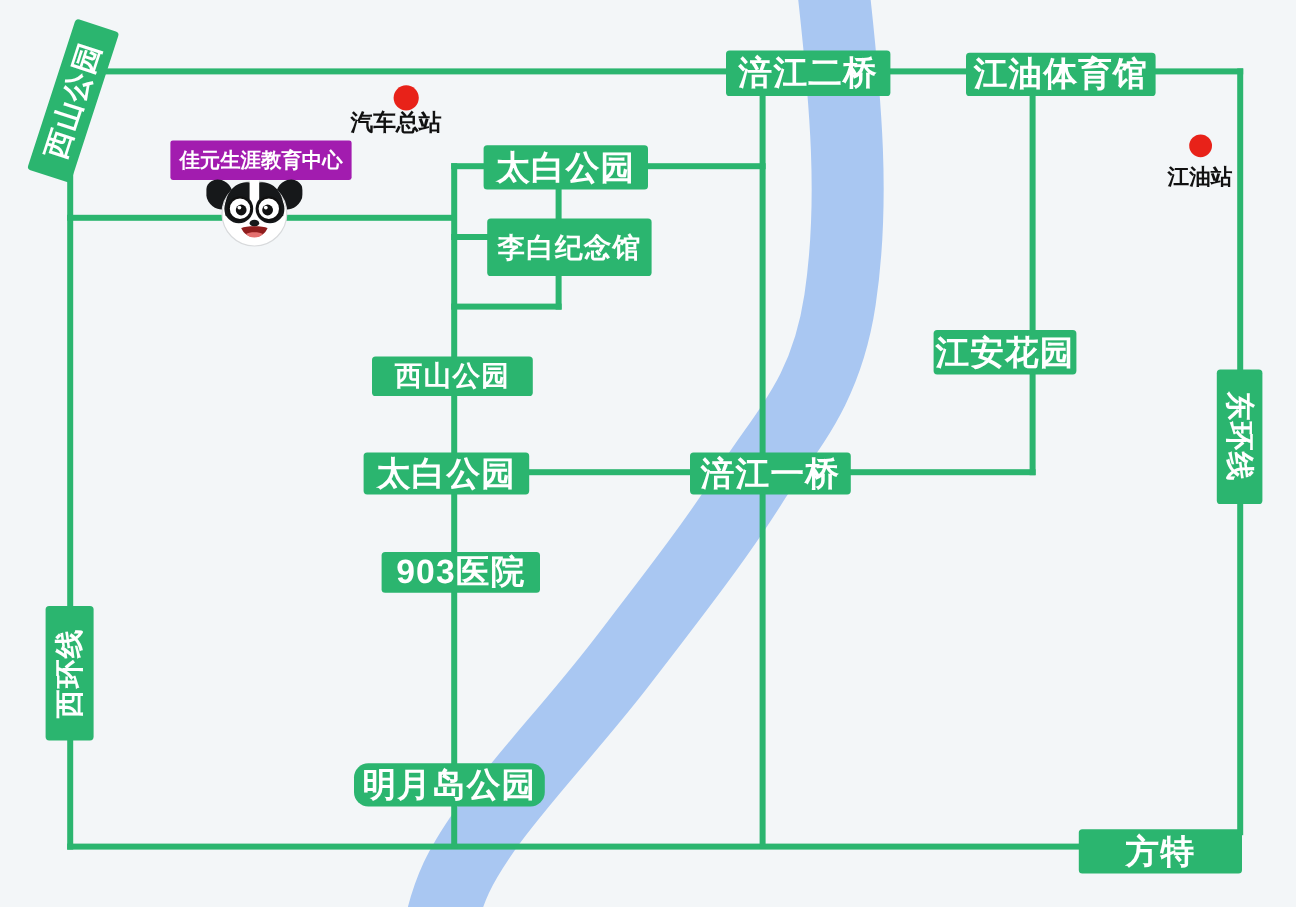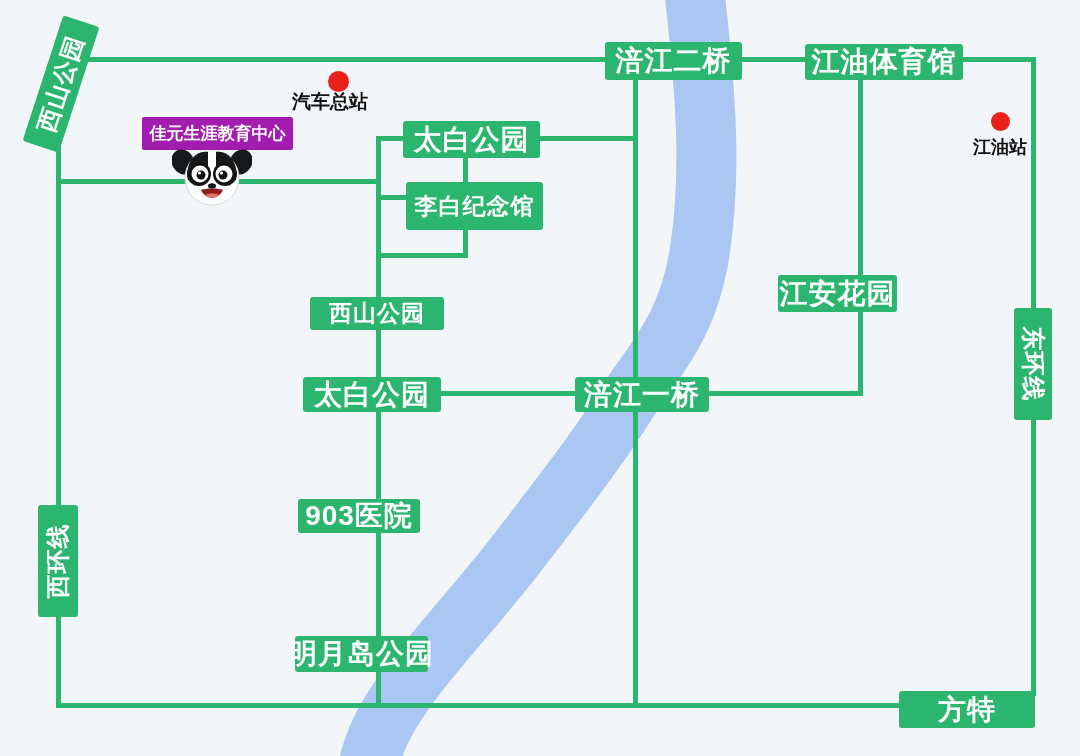--- a/index.html
+++ b/index.html
@@ -60,22 +60,22 @@
   <div class="road" style="left:437px;top:391px;width:426px;height:5px;"></div>
   <div class="road" style="left:858px;top:78px;width:5px;height:318px;"></div>
 
   <div class="lbl rot" style="left:-5px;top:65px;width:132px;height:38px;font-size:24px;transform:rotate(-72deg);">西山公园</div>
   <div class="lbl" style="left:605px;top:42px;width:137px;height:38px;">涪江二桥</div>
   <div class="lbl" style="left:805px;top:44px;width:158px;height:36px;">江油体育馆</div>
   <div class="lbl" style="left:403px;top:121px;width:137px;height:37px;">太白公园</div>
   <div class="lbl small" style="left:406px;top:182px;width:137px;height:48px;">李白纪念馆</div>
   <div class="lbl small" style="left:310px;top:297px;width:134px;height:33px;">西山公园</div>
   <div class="lbl" style="left:303px;top:377px;width:138px;height:35px;">太白公园</div>
-  <div class="lbl" style="left:298px;top:460px;width:122px;height:34px;margin-top:39px;">903医院</div>
-  <div class="lbl" style="left:295px;top:636px;width:133px;height:36px;">明月岛公园</div>
+  <div class="lbl" style="left:318px;top:460px;width:132px;height:34px;">903医院</div>
+  <div class="lbl" style="left:295px;top:636px;width:159px;height:36px;border-radius:12px;">明月岛公园</div>
   <div class="lbl" style="left:575px;top:377px;width:134px;height:35px;">涪江一桥</div>
   <div class="lbl" style="left:778px;top:275px;width:119px;height:37px;">江安花园</div>
   <div class="lbl rot" style="left:977px;top:345px;width:112px;height:38px;font-size:24px;transform:rotate(90deg);">东环线</div>
   <div class="lbl rot" style="left:2px;top:541px;width:112px;height:40px;font-size:24px;transform:rotate(-90deg);">西环线</div>
   <div class="lbl" style="left:899px;top:691px;width:136px;height:37px;">方特</div>
 
   <div class="dot" style="left:328px;top:71px;width:21px;height:21px;"></div>
   <div class="poi-label" style="left:288px;top:89px;width:84px;font-size:19px;">汽车总站</div>
 
   <div class="dot" style="left:991px;top:112px;width:19px;height:19px;"></div>

